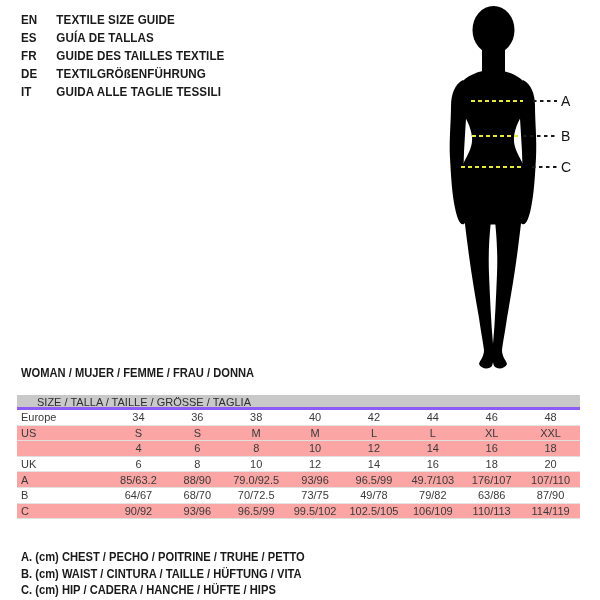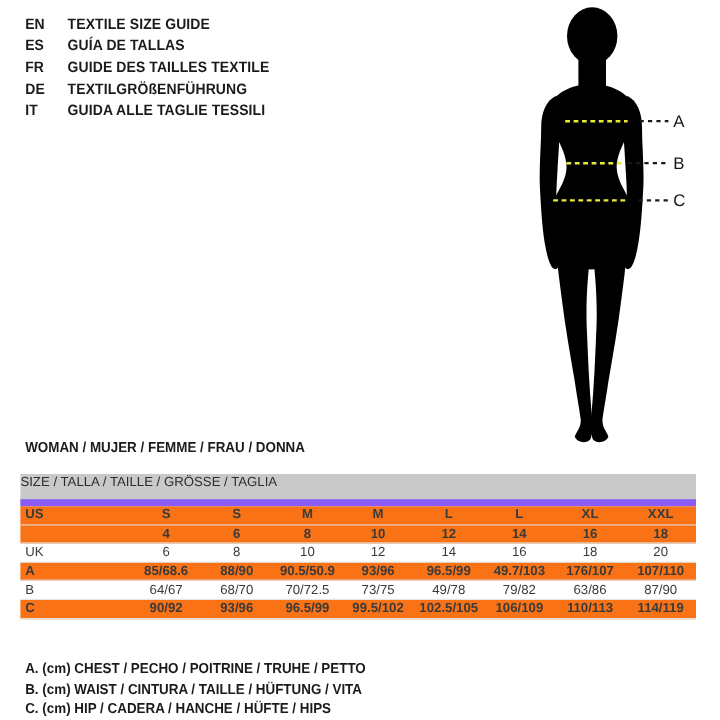--- a/index.html
+++ b/index.html
@@ -14,23 +14,23 @@
   
   .figure-svg{position:absolute;left:440px;top:0;width:160px;height:380px;}
   .marker{position:absolute;left:561px;font-size:14px;font-weight:400;color:#141414;}
   .marker-a{top:93px;}
   .marker-b{top:128px;}
   .marker-c{top:159px;}
   
   .woman-title{position:absolute;left:21px;top:366px;font-weight:bold;font-size:12px;white-space:nowrap;transform:scaleX(0.93);transform-origin:0 0;}
   
   .size-table{position:absolute;left:17px;top:395px;width:563px;font-size:11px;color:#3a3a3a;}
-  .thead{height:27px;line-height:15px;background:#c9c9c9;padding-left:0;color:#2d2d2d;border-bottom:6px solid #8b5cf6;box-sizing:border-box;white-space:nowrap;}
+  .thead{height:15px;line-height:15px;background:#c9c9c9;padding-left:20px;color:#2d2d2d;border-bottom:3px solid #8b5cf6;box-sizing:border-box;white-space:nowrap;}
   .trow{display:flex;height:15.6px;align-items:center;border-bottom:1px solid #e4e4e4;box-sizing:border-box;}
-  .trow.shaded{background:#f97316;border-bottom:1px solid #e0e0e0;font-weight:bold;}
+  .trow.shaded{background:#fca5a5;border-bottom:1px solid #e0e0e0;}
   .tlabel{width:92px;flex:0 0 92px;padding-left:4px;box-sizing:border-box;}
   .tcell{flex:1;text-align:center;}
   
   .legend{position:absolute;left:21px;top:549px;transform:scaleX(0.93);transform-origin:0 0;}
   .legend-line{font-weight:bold;font-size:12px;line-height:16.5px;white-space:nowrap;}
 </style>
 </head>
 <body>
 
 <div class="lang-list" id="langList">
@@ -78,20 +78,31 @@
 
 <span class="marker marker-a">A</span>
 <span class="marker marker-b">B</span>
 <span class="marker marker-c">C</span>
 
 <div class="woman-title">WOMAN / MUJER / FEMME / FRAU / DONNA</div>
 
 <div class="size-table">
   <div class="thead">SIZE / TALLA / TAILLE / GRÖSSE / TAGLIA</div>
   <div id="tableRows">
+      <div class="trow">
+        <span class="tlabel">Europe</span>
+        <span class="tcell">34</span>
+        <span class="tcell">36</span>
+        <span class="tcell">38</span>
+        <span class="tcell">40</span>
+        <span class="tcell">42</span>
+        <span class="tcell">44</span>
+        <span class="tcell">46</span>
+        <span class="tcell">48</span>
+      </div>
       <div class="trow shaded">
         <span class="tlabel">US</span>
         <span class="tcell">S</span>
         <span class="tcell">S</span>
         <span class="tcell">M</span>
         <span class="tcell">M</span>
         <span class="tcell">L</span>
         <span class="tcell">L</span>
         <span class="tcell">XL</span>
         <span class="tcell">XXL</span>
@@ -113,23 +124,23 @@
         <span class="tcell">8</span>
         <span class="tcell">10</span>
         <span class="tcell">12</span>
         <span class="tcell">14</span>
         <span class="tcell">16</span>
         <span class="tcell">18</span>
         <span class="tcell">20</span>
       </div>
       <div class="trow shaded">
         <span class="tlabel">A</span>
-        <span class="tcell">85/68.6</span>
+        <span class="tcell">85/63.2</span>
         <span class="tcell">88/90</span>
-        <span class="tcell">90.5/50.9</span>
+        <span class="tcell">79.0/92.5</span>
         <span class="tcell">93/96</span>
         <span class="tcell">96.5/99</span>
         <span class="tcell">49.7/103</span>
         <span class="tcell">176/107</span>
         <span class="tcell">107/110</span>
       </div>
       <div class="trow">
         <span class="tlabel">B</span>
         <span class="tcell">64/67</span>
         <span class="tcell">68/70</span>

